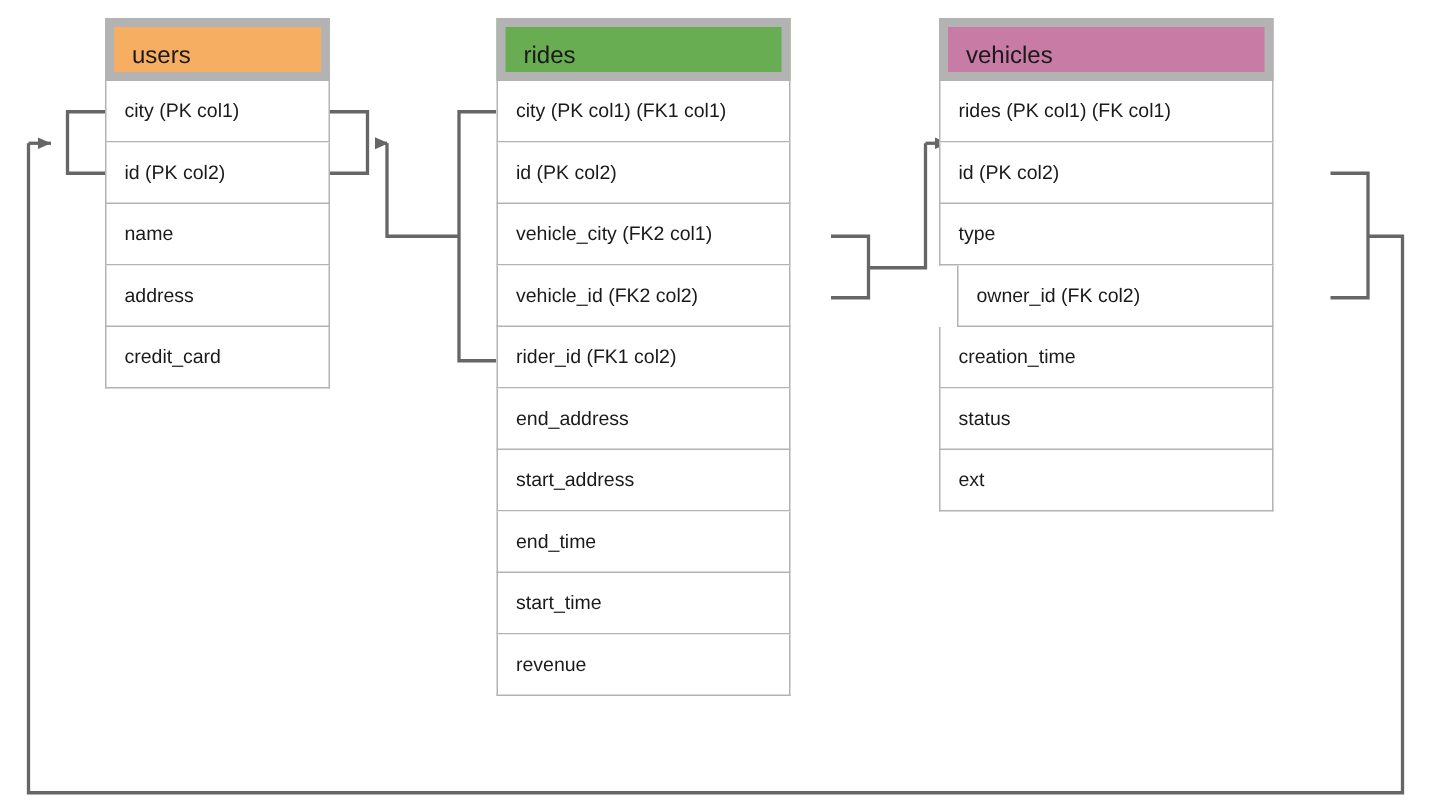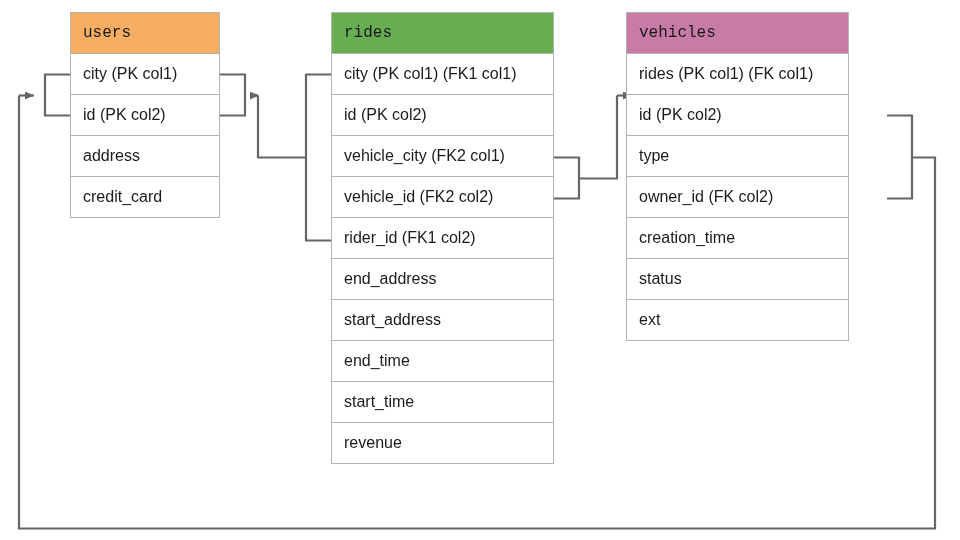--- a/index.html
+++ b/index.html
@@ -34,48 +34,47 @@
   }
 
   .entity {
     position: absolute;
     box-sizing: border-box;
     background: #ffffff;
   }
 
   .entity-header {
     box-sizing: border-box;
-    border: 1px solid #404040;
+    border: 6px solid #404040;
     height: 42px;
     line-height: 40px;
     padding: 0 0 0 12px;
     font-size: 16px;
     color: #1a1a1a;
     white-space: nowrap;
     overflow: hidden;
-    font-family: Liberation Mono, monospace;
   }
 
   .entity-field {
     box-sizing: border-box;
     border: 1px solid #b3b3b3;
     border-top: none;
     height: 41px;
     line-height: 39px;
     padding: 0 0 0 12px;
-    font-size: 16px;
+    font-size: 13px;
     color: #1a1a1a;
     background: #ffffff;
     white-space: nowrap;
     overflow: hidden;
   }
 
   
   #table-users  { left: 70px;  top: 12px; width: 150px; }
-  #table-rides  { left: 331px; top: 12px; width: 223px; border-radius: 22px; }
+  #table-rides  { left: 331px; top: 12px; width: 196px; border-radius: 22px; }
   #table-vehicles { left: 626px; top: 12px; width: 223px; }
 </style>
 </head>
 <body style="background: rgb(255, 255, 255);">
 
 <div id="canvas">
 
   <svg id="connectors" viewBox="0 0 960 540" width="960" height="540">
     <defs>
       <marker id="arrow-left" markerWidth="10" markerHeight="8" refX="9" refY="4" orient="auto" markerUnits="userSpaceOnUse">
@@ -120,20 +119,21 @@
         <path d="M 70 74.5 L 45 74.5 L 45 115.5 L 70 115.5"></path>
       </g>
 
     </g>
   </svg>
 
   <div class="entity" id="table-users">
     <div class="entity-header" style="background-color: rgb(245, 174, 98); border-color: rgb(179, 179, 179);">users</div>
     <div class="entity-field" style="border-color: rgb(179, 179, 179);">city (PK col1)</div>
     <div class="entity-field" style="border-color: rgb(179, 179, 179);">id (PK col2)</div>
+    <div class="entity-field" style="border-color: rgb(179, 179, 179);">name</div>
     <div class="entity-field" style="border-color: rgb(179, 179, 179);">address</div>
     <div class="entity-field" style="border-color: rgb(179, 179, 179);">credit_card</div>
   </div>
 
   <div class="entity" id="table-rides">
     <div class="entity-header" style="background-color: rgb(104, 173, 82); border-color: rgb(179, 179, 179);">rides</div>
     <div class="entity-field" style="border-color: rgb(179, 179, 179);">city (PK col1) (FK1 col1)</div>
     <div class="entity-field" style="border-color: rgb(179, 179, 179);">id (PK col2)</div>
     <div class="entity-field" style="border-color: rgb(179, 179, 179);">vehicle_city (FK2 col1)</div>
     <div class="entity-field" style="border-color: rgb(179, 179, 179);">vehicle_id (FK2 col2)</div>
@@ -143,19 +143,19 @@
     <div class="entity-field" style="border-color: rgb(179, 179, 179);">end_time</div>
     <div class="entity-field" style="border-color: rgb(179, 179, 179);">start_time</div>
     <div class="entity-field" style="border-color: rgb(179, 179, 179);">revenue</div>
   </div>
 
   <div class="entity" id="table-vehicles">
     <div class="entity-header" style="background-color: rgb(199, 123, 165); border-color: rgb(179, 179, 179);">vehicles</div>
     <div class="entity-field" style="border-color: rgb(179, 179, 179);">rides (PK col1) (FK col1)</div>
     <div class="entity-field" style="border-color: rgb(179, 179, 179);">id (PK col2)</div>
     <div class="entity-field" style="border-color: rgb(179, 179, 179);">type</div>
-    <div class="entity-field" style="border-color: rgb(179, 179, 179);">owner_id (FK col2)</div>
+    <div class="entity-field" style="border-color: rgb(179, 179, 179); margin-left: 12px;">owner_id (FK col2)</div>
     <div class="entity-field" style="border-color: rgb(179, 179, 179);">creation_time</div>
     <div class="entity-field" style="border-color: rgb(179, 179, 179);">status</div>
     <div class="entity-field" style="border-color: rgb(179, 179, 179);">ext</div>
   </div>
 
 </div>
 
 </body></html>

